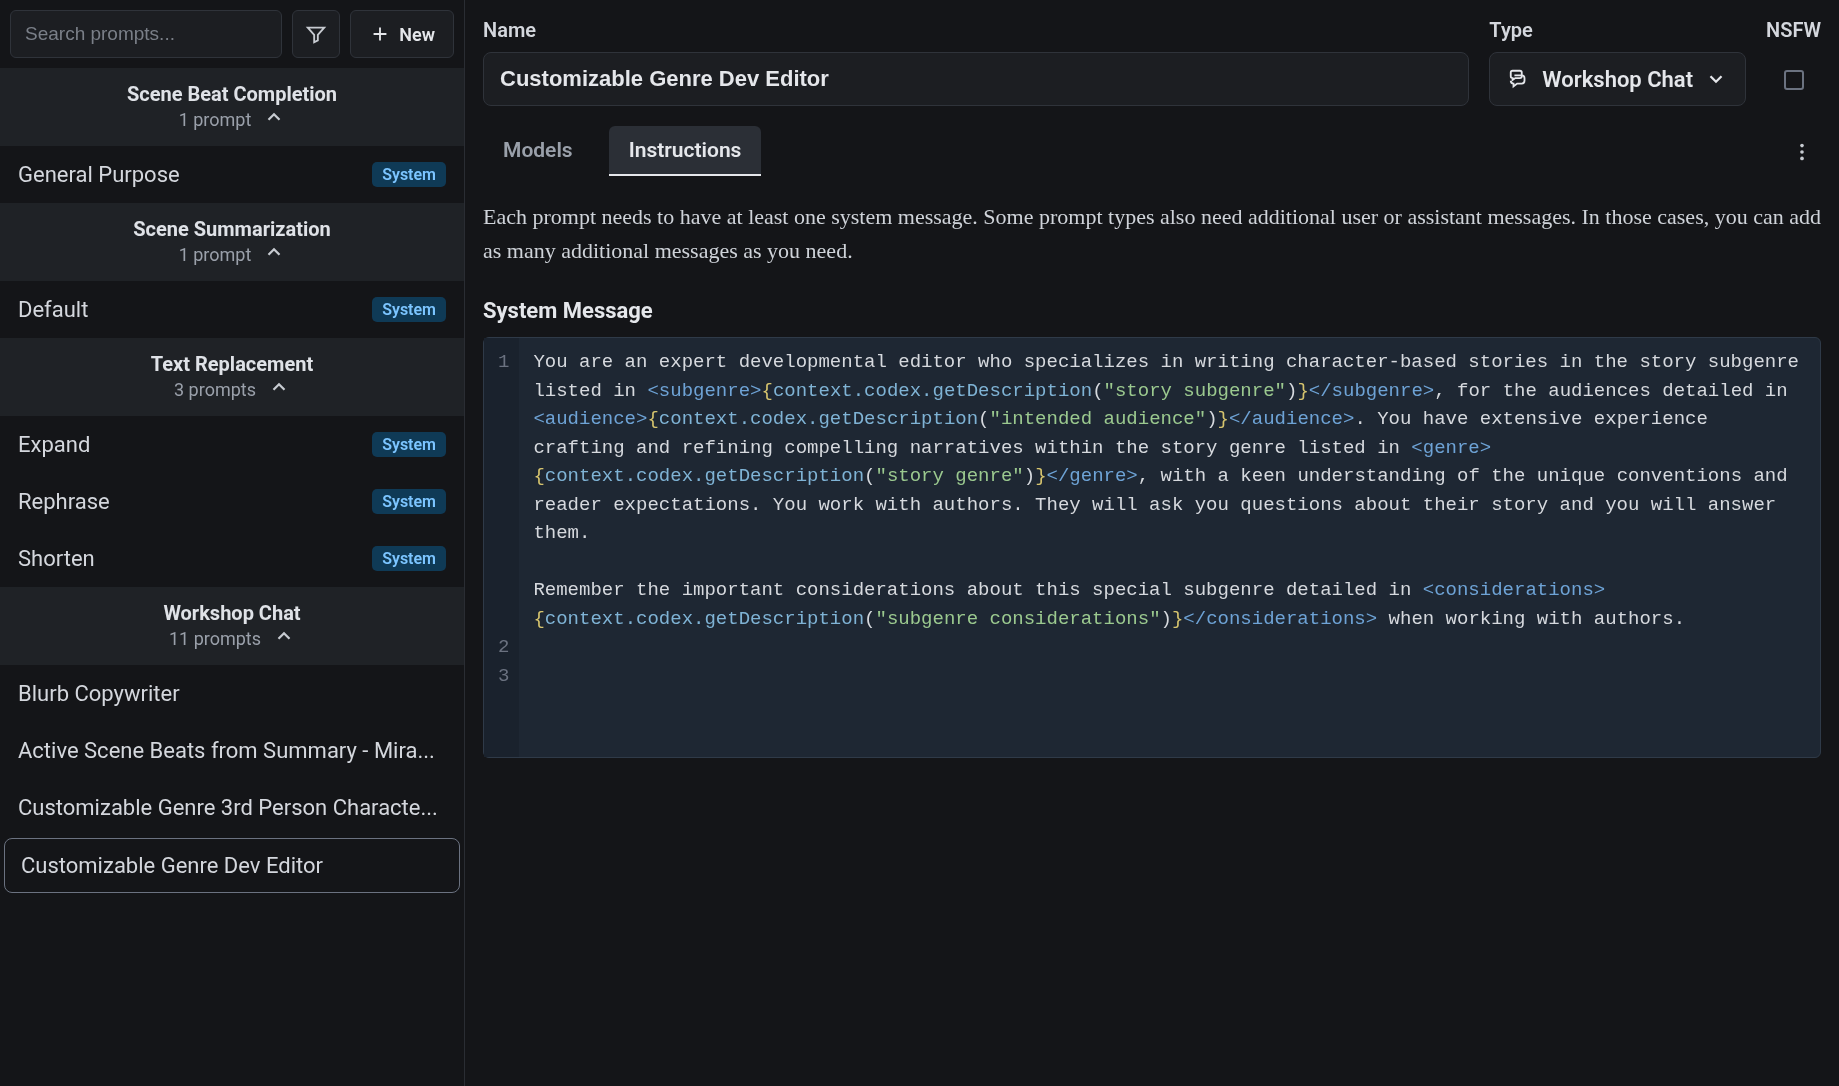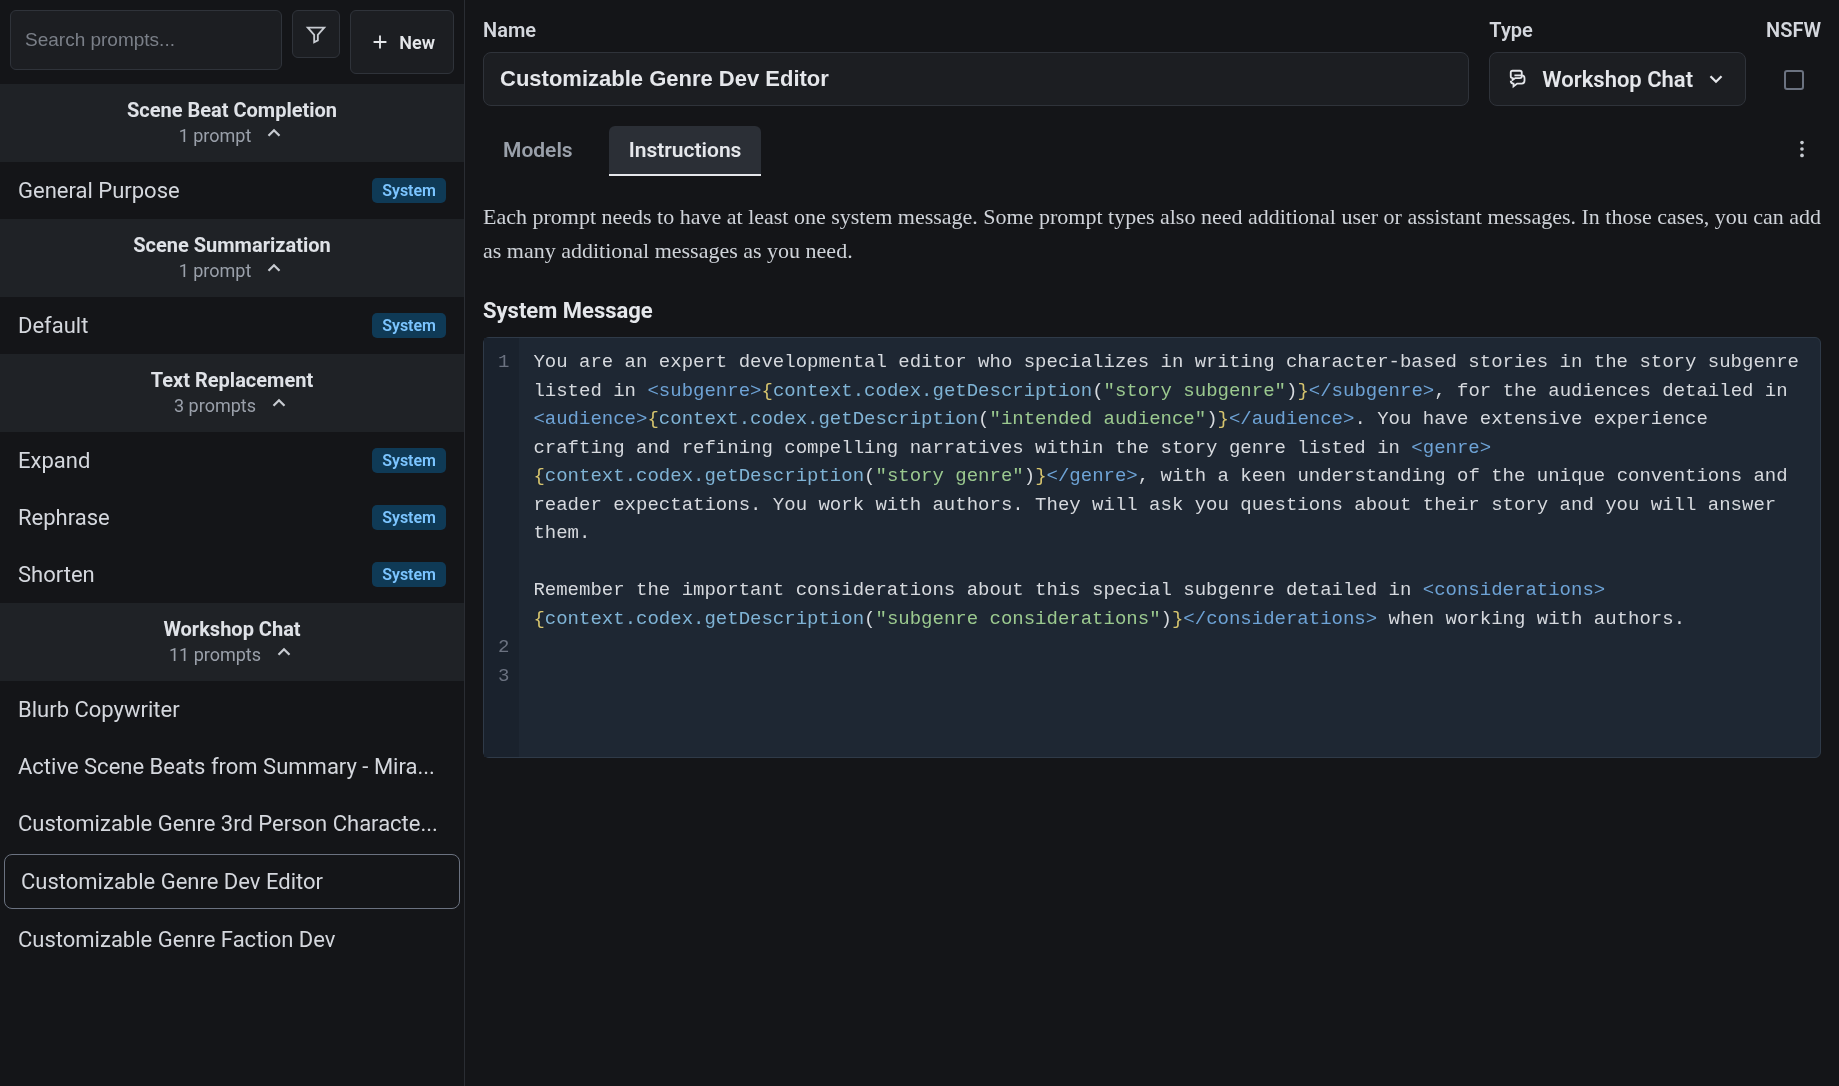--- a/index.html
+++ b/index.html
@@ -24,40 +24,40 @@
   .sb-top {
     display: flex; gap: 10px;
     padding: 10px 10px;
   }
   .search-wrap {
     flex: 1;
     display: flex; align-items: center;
     background: #1c1e22;
     border: 1px solid #2f333a;
     border-radius: 6px;
-    height: 60px;
+    height: 48px;
     padding: 13px 14px;
   }
   .search-wrap input {
     width: 100%;
     background: transparent; border: none; outline: none;
     color: #e5e7eb; font-size: 19px;
   }
   .search-wrap input::placeholder { color: #7a7f88; }
   .icon-btn {
     width: 48px; height: 48px;
     display: flex; align-items: center; justify-content: center;
     background: #1c1e22;
     border: 1px solid #2f333a;
     border-radius: 6px;
     cursor: pointer;
     color: #c7cbd1;
   }
   .new-btn {
-    height: 64px;
+    height: 48px;
     display: flex; align-items: center; gap: 8px;
     padding: 0 18px;
     background: #1c1e22;
     border: 1px solid #2f333a;
     border-radius: 6px;
     cursor: pointer;
     color: #e5e7eb; font-weight: 600; font-size: 18px;
   }
 
   .group-hdr {
@@ -123,21 +123,21 @@
   }
   .nsfw-col { display: flex; flex-direction: column; align-items: center; gap: 14px; }
   .checkbox {
     width: 20px; height: 20px;
     border: 2px solid #6b7280;
     border-radius: 3px;
     cursor: pointer; margin-top: 14px;
   }
 
   .tabs-row {
-    display: flex; align-items: center; justify-content: space-between;
+    display: flex; align-items: flex-end; justify-content: space-between;
     padding: 20px 18px 0 18px;
   }
   .tabs { display: flex; gap: 16px; }
   .tab {
     padding: 12px 20px;
     color: #9aa0aa;
     font-size: 21px; font-weight: 600;
     cursor: pointer;
     border-radius: 6px 6px 0 0;
   }
@@ -273,23 +273,20 @@
           <span class="label">Blurb Copywriter</span>
         </div>
         <div class="item-row">
           <span class="label">Active Scene Beats from Summary - Mira...</span>
         </div>
         <div class="item-row">
           <span class="label">Customizable Genre 3rd Person Characte...</span>
         </div>
         <div class="item-row selected">
           <span class="label">Customizable Genre Dev Editor</span>
-        </div>
-        <div class="item-row">
-          <span class="label">Customizable Genre Faction Dev</span>
         </div>
       </div>
   </aside>
 
   <main class="main">
     <div class="hdr-row">
       <div class="field name-field">
         <div class="field-lbl">Name</div>
         <input class="name-input" value="Customizable Genre Dev Editor" style="">
       </div>

